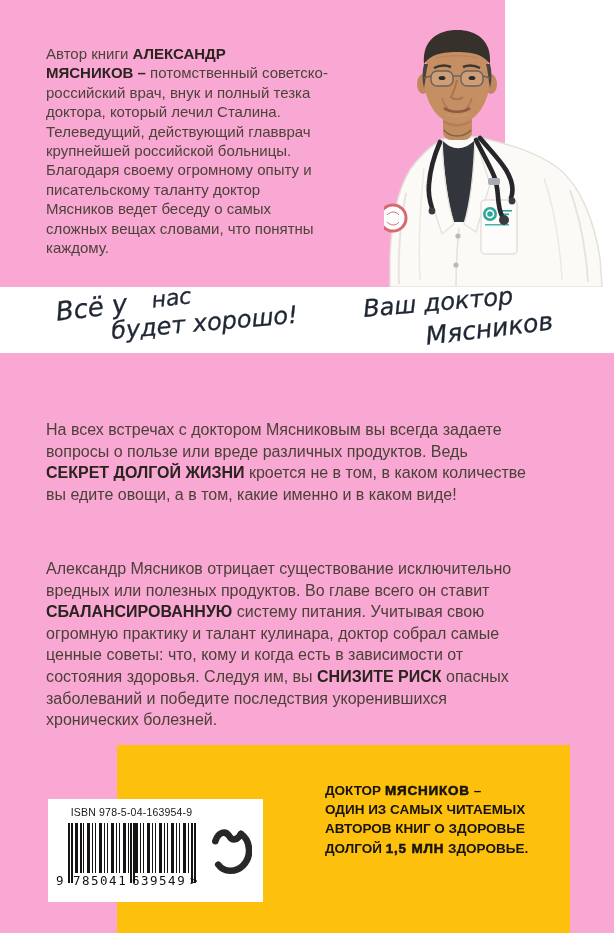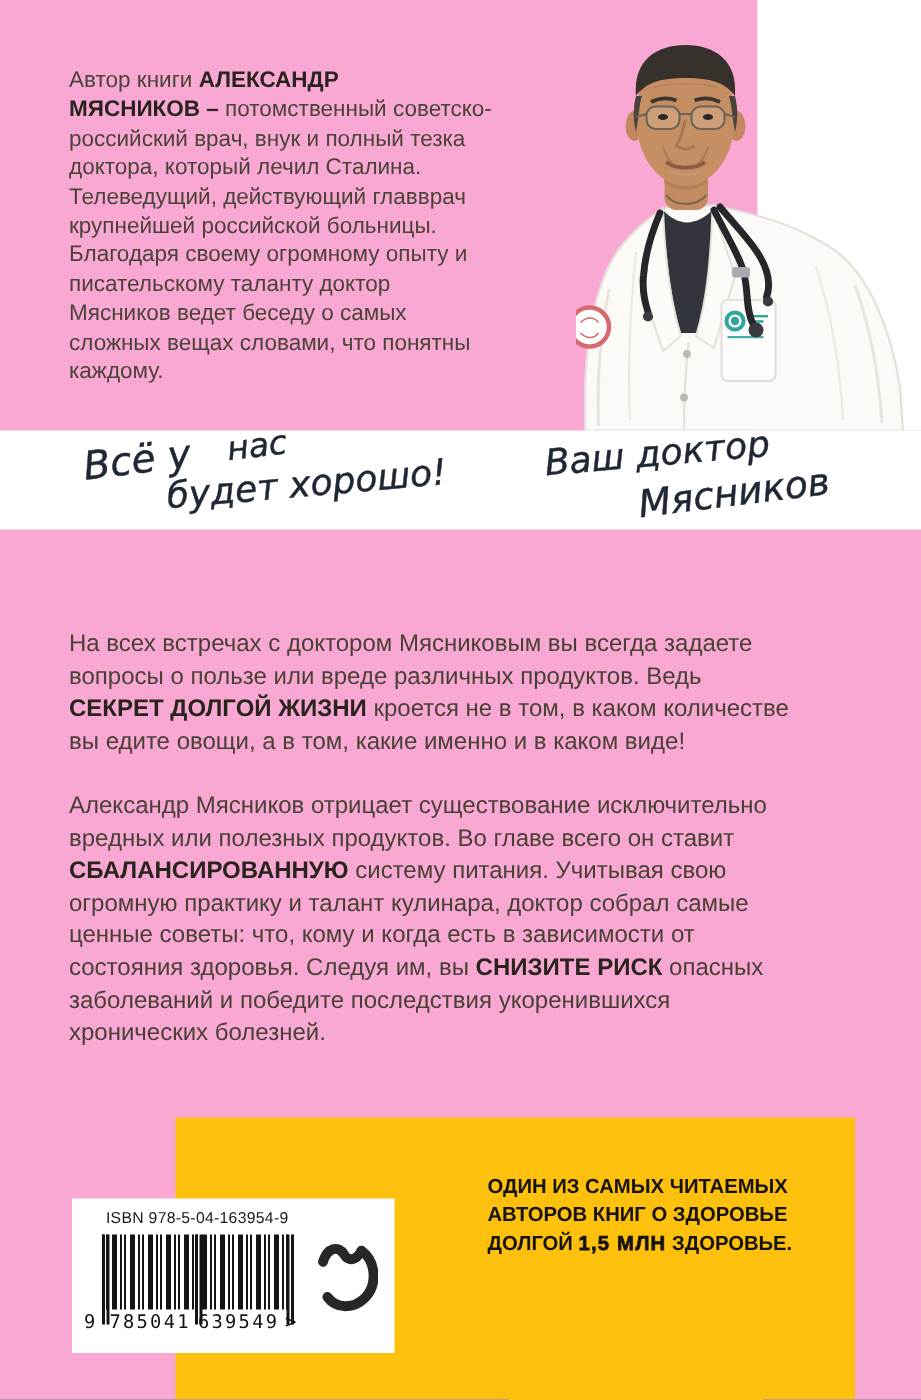--- a/index.html
+++ b/index.html
@@ -6,21 +6,21 @@
   .cover{position:relative;width:614px;height:933px;background:#f9a8d4;overflow:hidden;
          font-family:"Liberation Sans",sans-serif;}
   .white-corner{position:absolute;left:505px;top:0;width:109px;height:287px;background:#FFFFFF;}
   .band{position:absolute;left:0;top:287px;width:614px;height:66px;background:#FFFFFF;}
   .doctor{position:absolute;left:384px;top:18px;width:230px;height:269px;}
   .bio{position:absolute;left:46px;top:44px;width:282px;font-size:15px;line-height:19.4px;
        color:#4C4338;}
   .bio b,.para b{color:#2A241E;}
   .para{position:absolute;left:46px;color:#4A4136;font-size:16px;line-height:21.6px;}
   .p1{top:403px;width:482px;margin-top:16px;}
-  .p2{top:527px;width:488px;}
+  .p2{top:558px;width:488px;}
   .hw{position:absolute;font-family:"DejaVu Sans",sans-serif;font-style:italic;color:#1F2734;
       white-space:nowrap;transform-origin:left top;-webkit-text-stroke:0.3px #1F2734;}
   .hw1{left:54px;top:297px;font-size:26px;transform:rotate(-7deg);}
   .hw2{left:150px;top:288px;font-size:22px;transform:rotate(-7deg);}
   .hw3{left:110px;top:317px;font-size:24px;transform:rotate(-5deg);}
   .hw4{left:362px;top:295px;font-size:24px;transform:rotate(-5deg);}
   .hw5{left:424px;top:322px;font-size:25px;transform:rotate(-7deg);}
   .yellow{position:absolute;left:117px;top:745px;width:453px;height:188px;background:#FCC00D;}
   .isbn-box{position:absolute;left:48px;top:779px;width:215px;height:103px;background:#FFFFFF;margin-top:20px;}
   .isbn-label{position:absolute;left:18px;top:7px;width:131px;text-align:center;font-size:10.5px;
@@ -138,18 +138,19 @@
       <span class="dg2">639549</span>
       <span class="darr">&gt;</span>
     </div>
     <svg class="eksmo" viewBox="0 0 60 72">
       <path d="M10,24 C14,11 24,9 29,17 C33,24 40,23 45,14" fill="none" stroke="#272725" stroke-width="9" stroke-linecap="round"></path>
       <path d="M45,14 C58,23 60,45 48,57 C38,67 22,67 14,56" fill="none" stroke="#272725" stroke-width="9" stroke-linecap="round"></path>
     </svg>
   </div>
 
   <div class="blurb">
+    <div class="blurb-line"><span>ДОКТОР </span><span class="xb">МЯСНИКОВ</span><span> –</span></div>
     <div class="blurb-line">ОДИН ИЗ САМЫХ ЧИТАЕМЫХ</div>
     <div class="blurb-line">АВТОРОВ КНИГ О ЗДОРОВЬЕ</div>
     <div class="blurb-line"><span>ДОЛГОЙ </span><span class="xb">1,5 МЛН</span><span> ЗДОРОВЬЕ.</span></div>
   </div>
 
 </div>
 
 </body></html>

